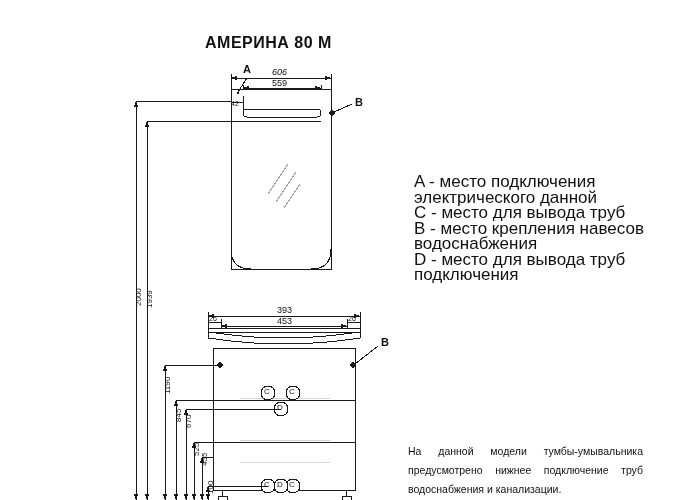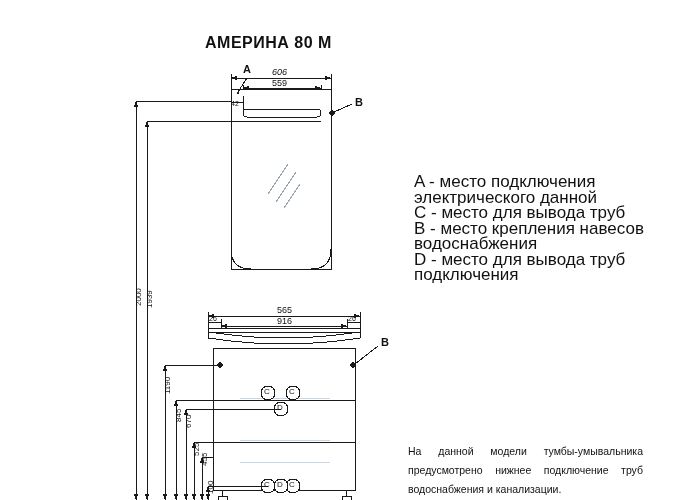--- a/index.html
+++ b/index.html
@@ -212,22 +212,22 @@
   <div class="lbl" style="left:264px;top:371px;font-size:8px;">C</div>
   <div class="lbl" style="left:289px;top:371px;font-size:8px;">C</div>
   <div class="lbl" style="left:277px;top:387px;font-size:8px;">D</div>
   <div class="lbl" style="left:264px;top:464px;font-size:8px;">C</div>
   <div class="lbl" style="left:277px;top:464px;font-size:8px;">D</div>
   <div class="lbl" style="left:289px;top:464px;font-size:8px;">C</div>
 
   <div class="lbl" style="left:272px;top:51px;font-style:italic;">606</div>
   <div class="lbl" style="left:272px;top:62px;">559</div>
   <div class="lbl" style="left:231px;top:84px;font-size:7px;">42</div>
-  <div class="lbl" style="left:277px;top:289px;">565</div>
-  <div class="lbl" style="left:277px;top:300px;">916</div>
+  <div class="lbl" style="left:277px;top:289px;">393</div>
+  <div class="lbl" style="left:277px;top:300px;">453</div>
   <div class="lbl" style="left:209px;top:299px;font-size:7px;">26</div>
   <div class="lbl" style="left:348px;top:299px;font-size:7px;">26</div>
 
   <div class="vlbl" style="left:134px;top:290px;">2000</div>
   <div class="vlbl" style="left:145px;top:292px;">1939</div>
   <div class="vlbl" style="left:163px;top:378px;">1190</div>
   <div class="vlbl" style="left:174px;top:406px;">845</div>
   <div class="vlbl" style="left:184px;top:412px;">670</div>
   <div class="vlbl" style="left:192px;top:440px;">525</div>
   <div class="vlbl" style="left:200px;top:450px;">455</div>

